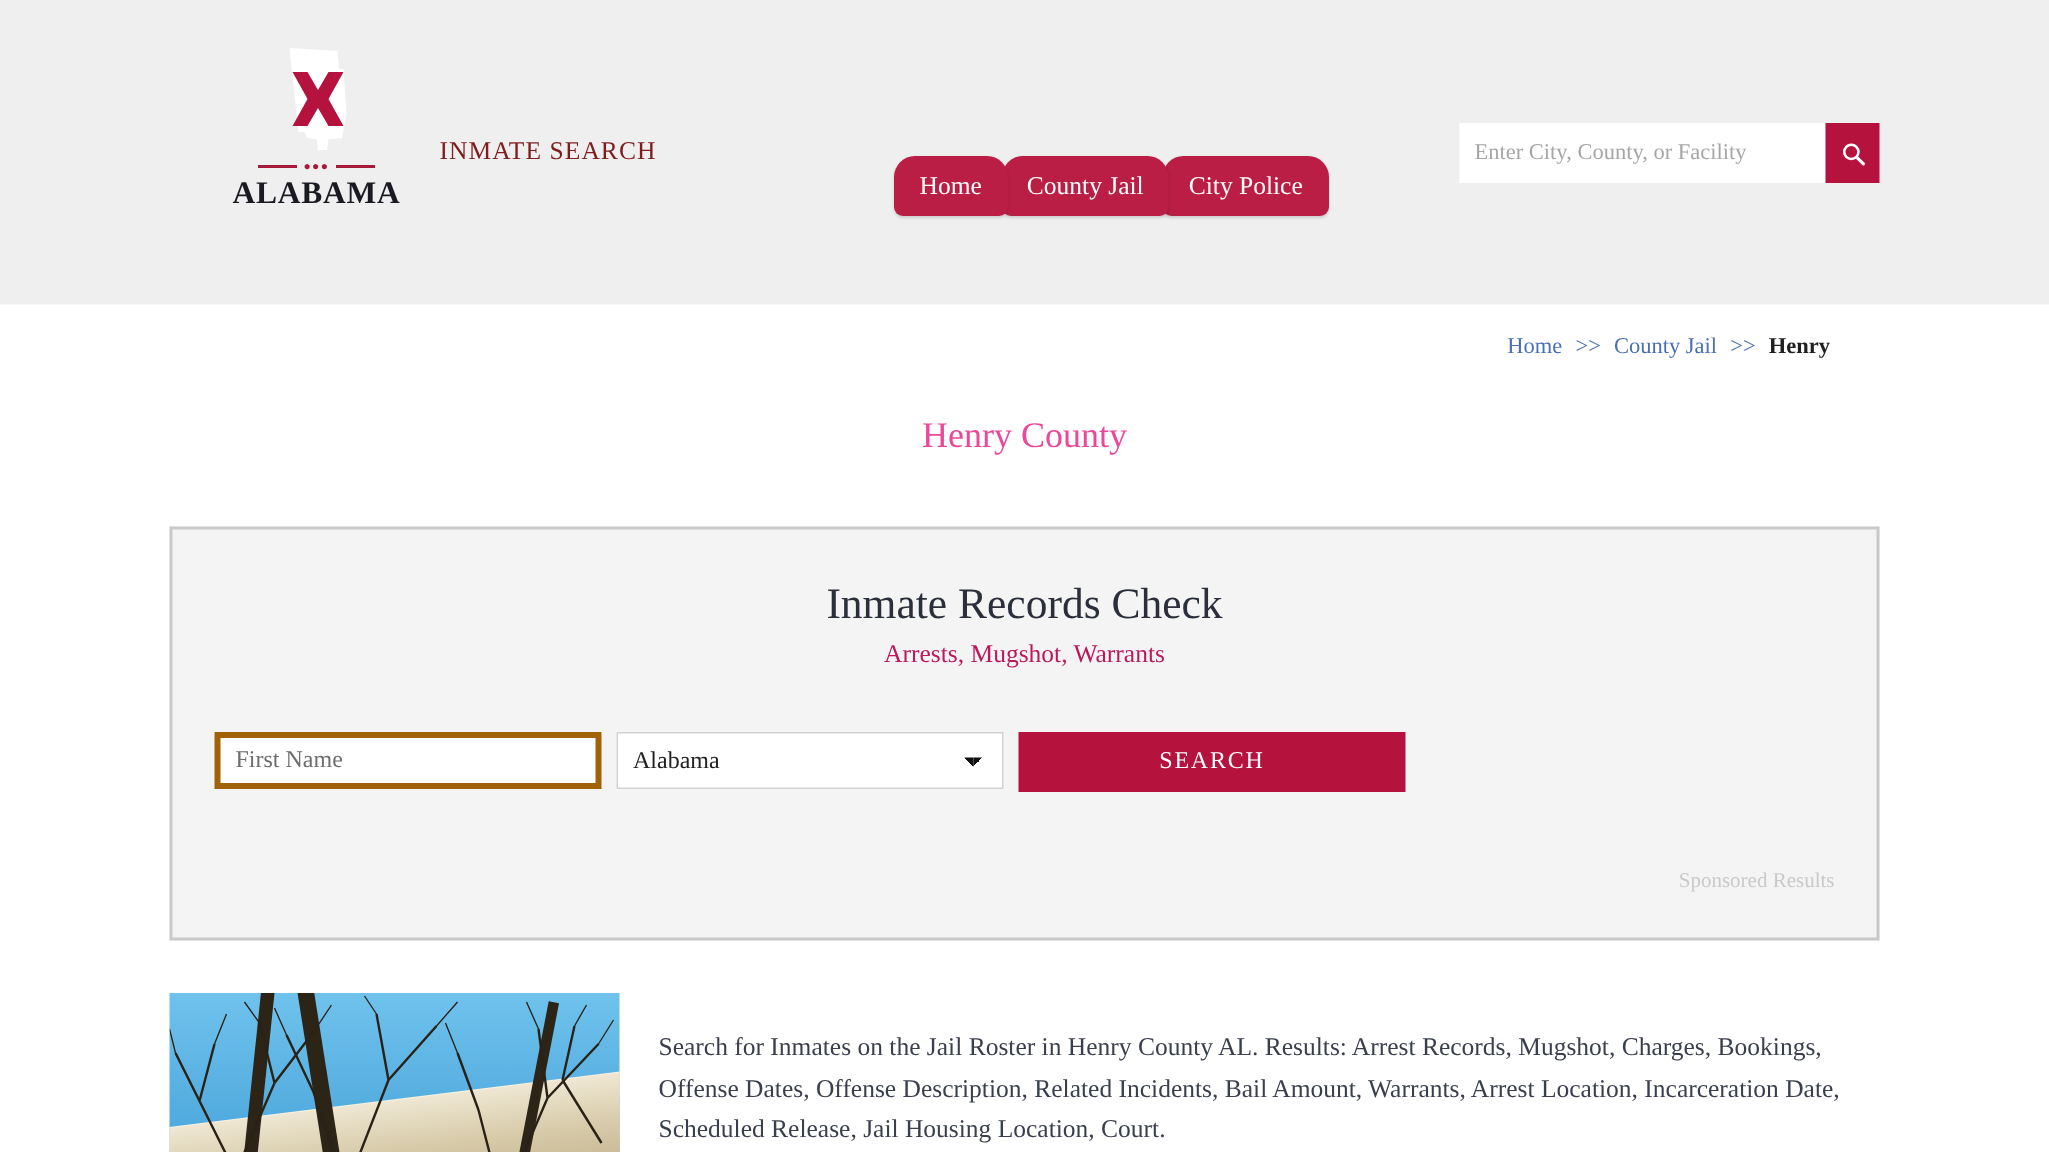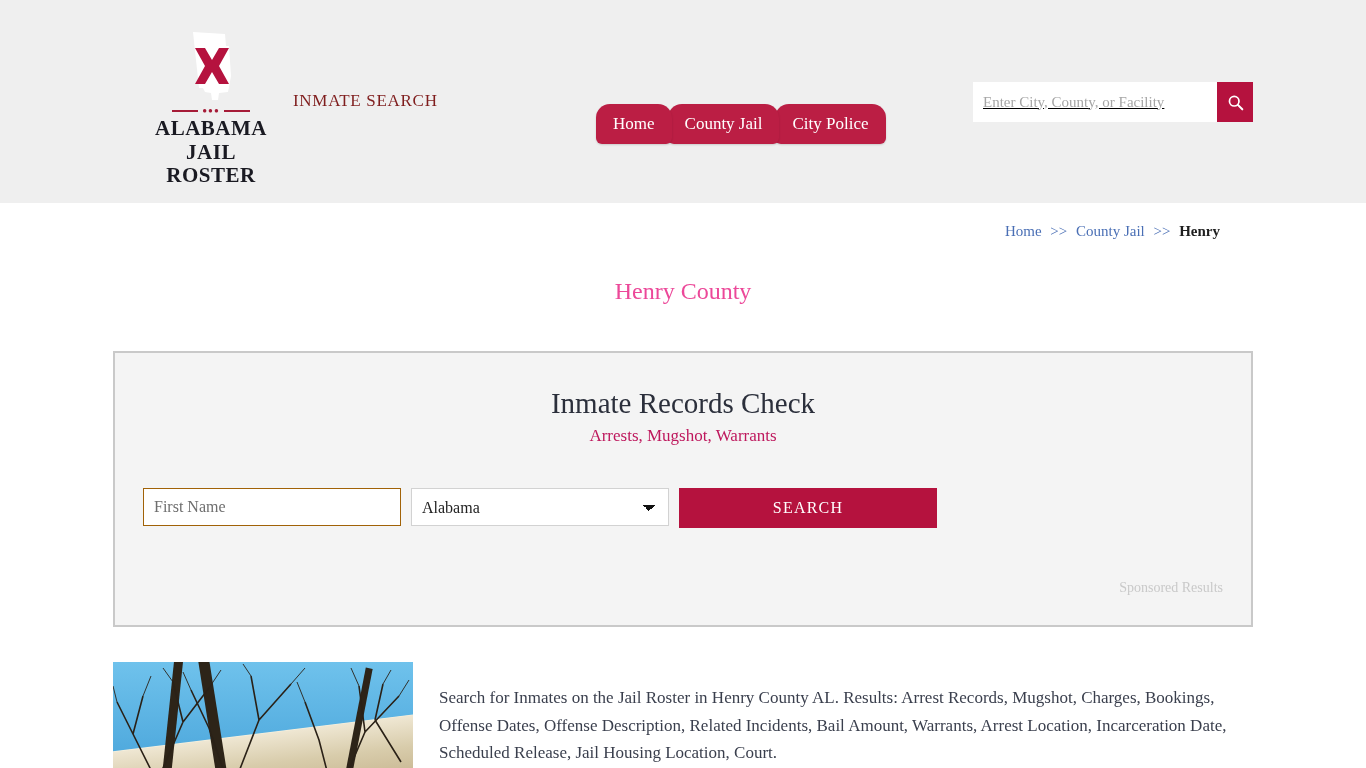--- a/index.html
+++ b/index.html
@@ -104,21 +104,20 @@
   .nav-btn:nth-child(3) { z-index: 1; margin-top: 26px; }
 
   
   .header-search {
     position: absolute;
     right: 0px;
     top: 82px;
     display: flex;
     height: 40px;
     width: 280px;
-    text-decoration: underline;
   }
   .header-search input {
     flex: 1;
     border: none;
     background: #ffffff;
     padding: 0 10px;
     font-size: 15px;
     font-family: "Liberation Serif", serif;
     color: #333;
     outline: none;
@@ -184,21 +183,21 @@
     margin: 6px 0 0 0;
   }
   .sp-form {
     display: flex;
     gap: 10px;
     margin-top: 42px;
     align-items: stretch;
   }
   .sp-form input[type=text] {
     height: 38px;
-    border: 1px solid #a16207;
+    border: 4px solid #a16207;
     background: #fff;
     font-size: 16px;
     font-family: "Liberation Serif", serif;
     padding: 0 10px;
     color: #333;
     outline: none;
   }
   .sp-form input::placeholder { color: #6e6e6e; }
   #first-name-input { width: 258px; }
   #last-name-input { width: 258px; }
@@ -305,21 +304,20 @@
           <path d="M16 18 L26 18 L33 30 L40 18 L50 18 L40 36 L50 54 L40 54 L33 42 L26 54 L16 54 L26 36 Z" fill="#b5123e"></path>
         </svg>
       </div>
       <div class="logo-divider">
         <span class="ln"></span>
         <span class="dots">●●●</span>
         <span class="ln"></span>
       </div>
       <div class="logo-word">
         <span class="l1">ALABAMA</span>
-        <span class="l2">JAIL ROSTER</span>
       </div>
     </div>
 
     <div class="tagline">INMATE SEARCH</div>
 
     <nav class="main-nav">
       <button class="nav-btn">Home</button>
       <button class="nav-btn">County Jail</button>
       <button class="nav-btn">City Police</button>
     </nav>

